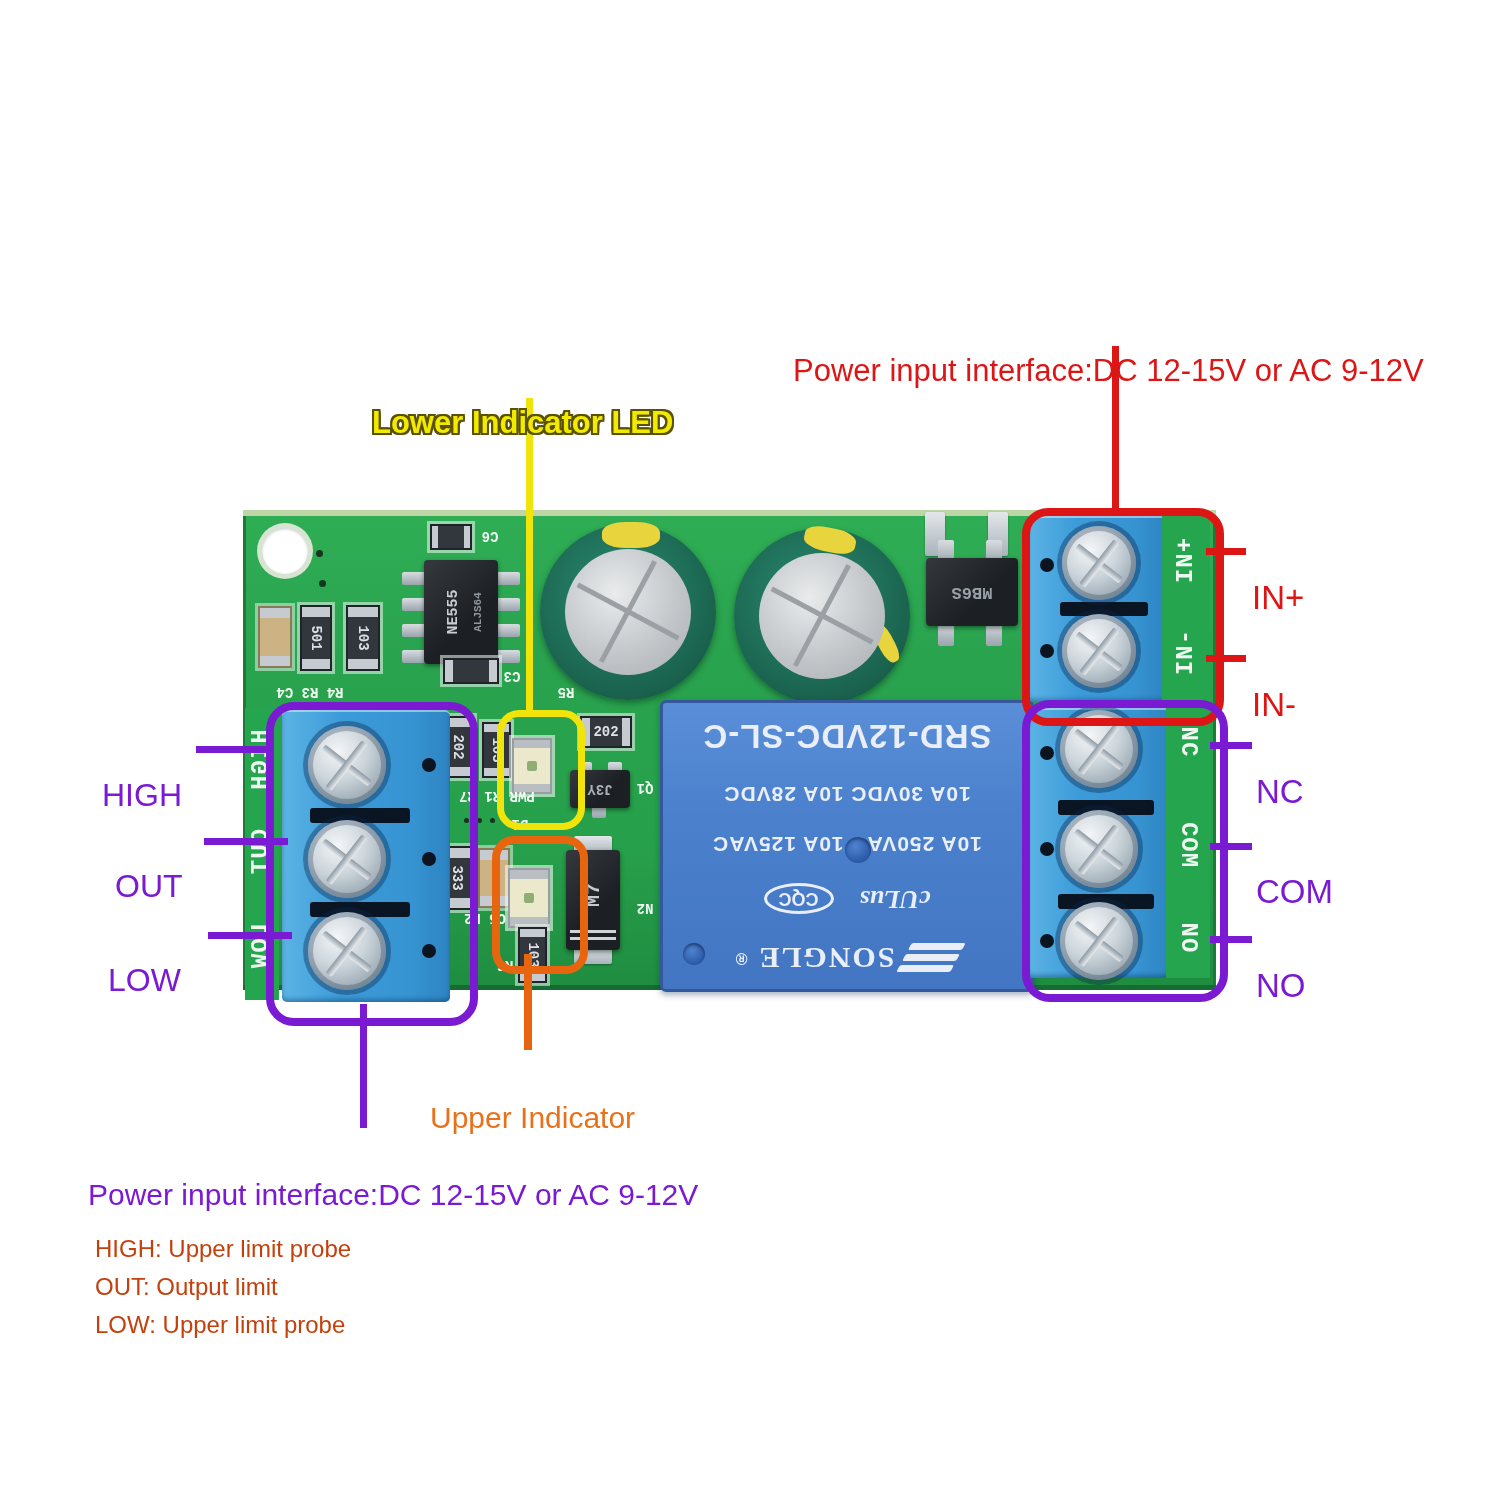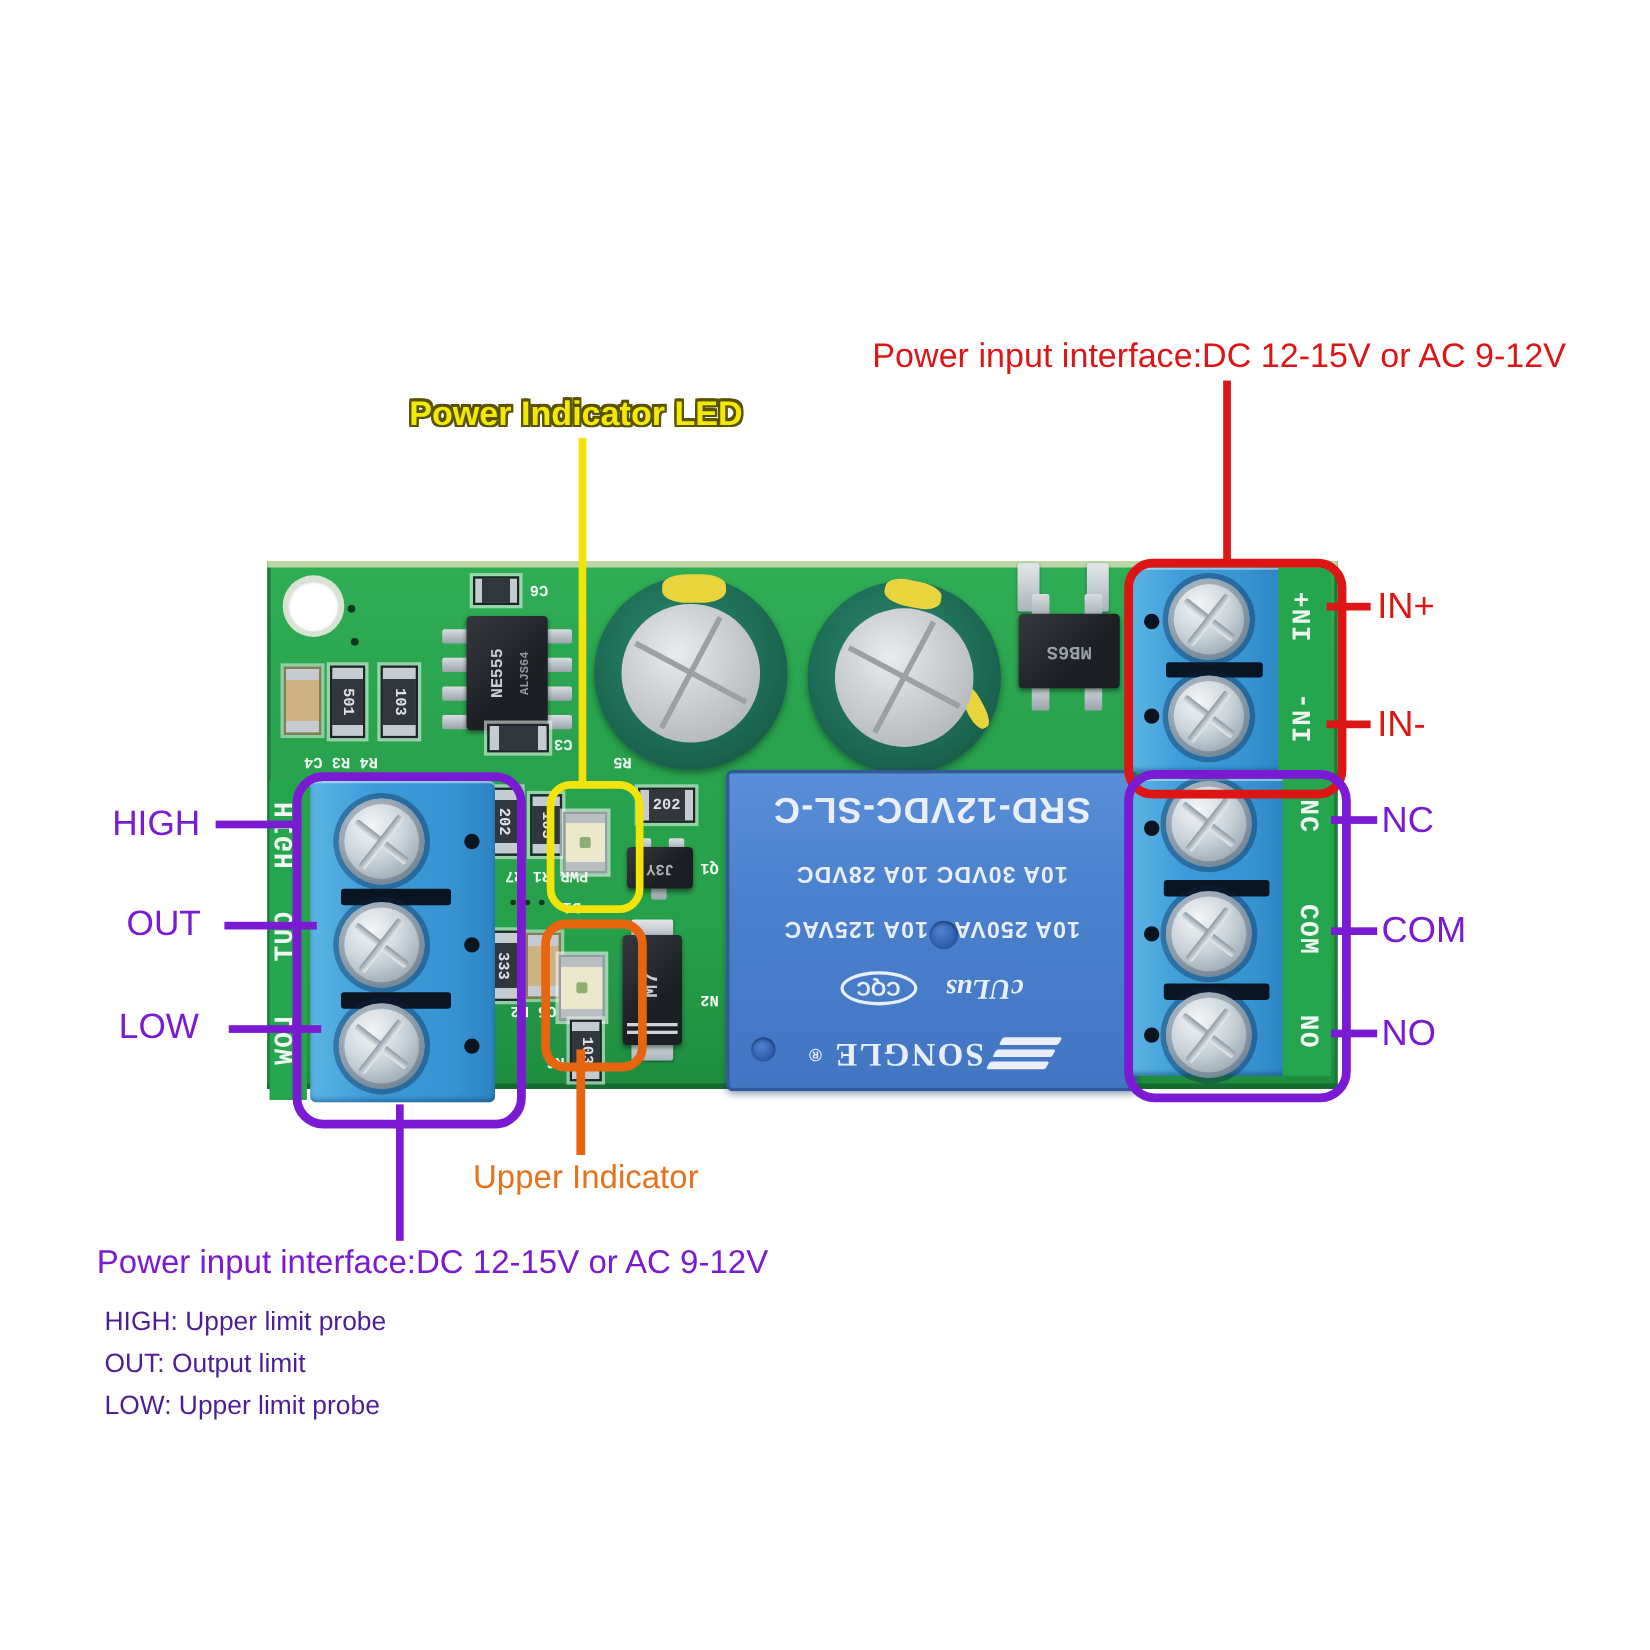--- a/index.html
+++ b/index.html
@@ -1,24 +1,24 @@
 <!DOCTYPE html>
 <html><head>
 <meta charset="utf-8">
 <style>
   html,body{margin:0;padding:0;background:#fff;}
   .stage{position:relative;width:1500px;height:1500px;background:#ffffff;overflow:hidden;
          font-family:"Liberation Sans",sans-serif;}
   .ctr{position:absolute;transform:translate(-50%,-50%);}
   
-  .ann{position:absolute;white-space:nowrap;}
+  .ann{position:absolute;white-space:nowrap;margin-top:47px;}
   .red-t{color:#dd1515;}
   .pur-t{color:#7a1ad2;}
   .org-t{color:#e8721c;}
-  .gray-t{color:#4c1d95;}
+  .gray-t{color:#c2410c;}
   .yel-t{color:#f2ea00;font-weight:bold;
          text-shadow:-2px 0 0 #5a5200,2px 0 0 #5a5200,0 -2px 0 #5a5200,0 2px 0 #5a5200,
                      -2px -2px 0 #5a5200,2px 2px 0 #5a5200,-2px 2px 0 #5a5200,2px -2px 0 #5a5200;}
   
   .line{position:absolute;}
   .l-red{background:#dd1515;}
   .l-pur{background:#7a1ad2;}
   .l-yel{background:#f0e40a;}
   .l-org{background:#e8650f;}
   .obox{position:absolute;border-radius:22px;background:transparent;}
@@ -282,21 +282,21 @@
   <div class="line l-pur" style="left:1210px;top:843px;width:42px;height:7px;"></div>
   <div class="line l-pur" style="left:1210px;top:936px;width:42px;height:7px;"></div>
   <div class="line l-pur" style="left:196px;top:746px;width:78px;height:7px;"></div>
   <div class="line l-pur" style="left:204px;top:838px;width:84px;height:7px;"></div>
   <div class="line l-pur" style="left:208px;top:932px;width:84px;height:7px;"></div>
   <div class="line l-pur" style="left:360px;top:1004px;width:7px;height:124px;"></div>
   <div class="line l-yel" style="left:526px;top:398px;width:7px;height:314px;"></div>
   <div class="line l-org" style="left:524px;top:954px;width:8px;height:96px;"></div>
 
   <div class="ann red-t" style="left:793px;top:306px;font-size:31px;">Power input interface:DC 12-15V or AC 9-12V</div>
-  <div class="ann yel-t" style="left:372px;top:358px;font-size:31px;">Power Indicator LED</div>
+  <div class="ann yel-t" style="left:372px;top:358px;font-size:31px;">Lower Indicator LED</div>
 
   <div class="ann red-t" style="left:1252px;top:532px;font-size:33px;">IN+</div>
   <div class="ann red-t" style="left:1252px;top:639px;font-size:33px;">IN-</div>
   <div class="ann pur-t" style="left:1256px;top:726px;font-size:33px;">NC</div>
   <div class="ann pur-t" style="left:1256px;top:826px;font-size:33px;">COM</div>
   <div class="ann pur-t" style="left:1256px;top:920px;font-size:33px;">NO</div>
 
   <div class="ann pur-t" style="left:102px;top:730px;font-size:32px;">HIGH</div>
   <div class="ann pur-t" style="left:115px;top:821px;font-size:32px;">OUT</div>
   <div class="ann pur-t" style="left:108px;top:915px;font-size:32px;">LOW</div>

